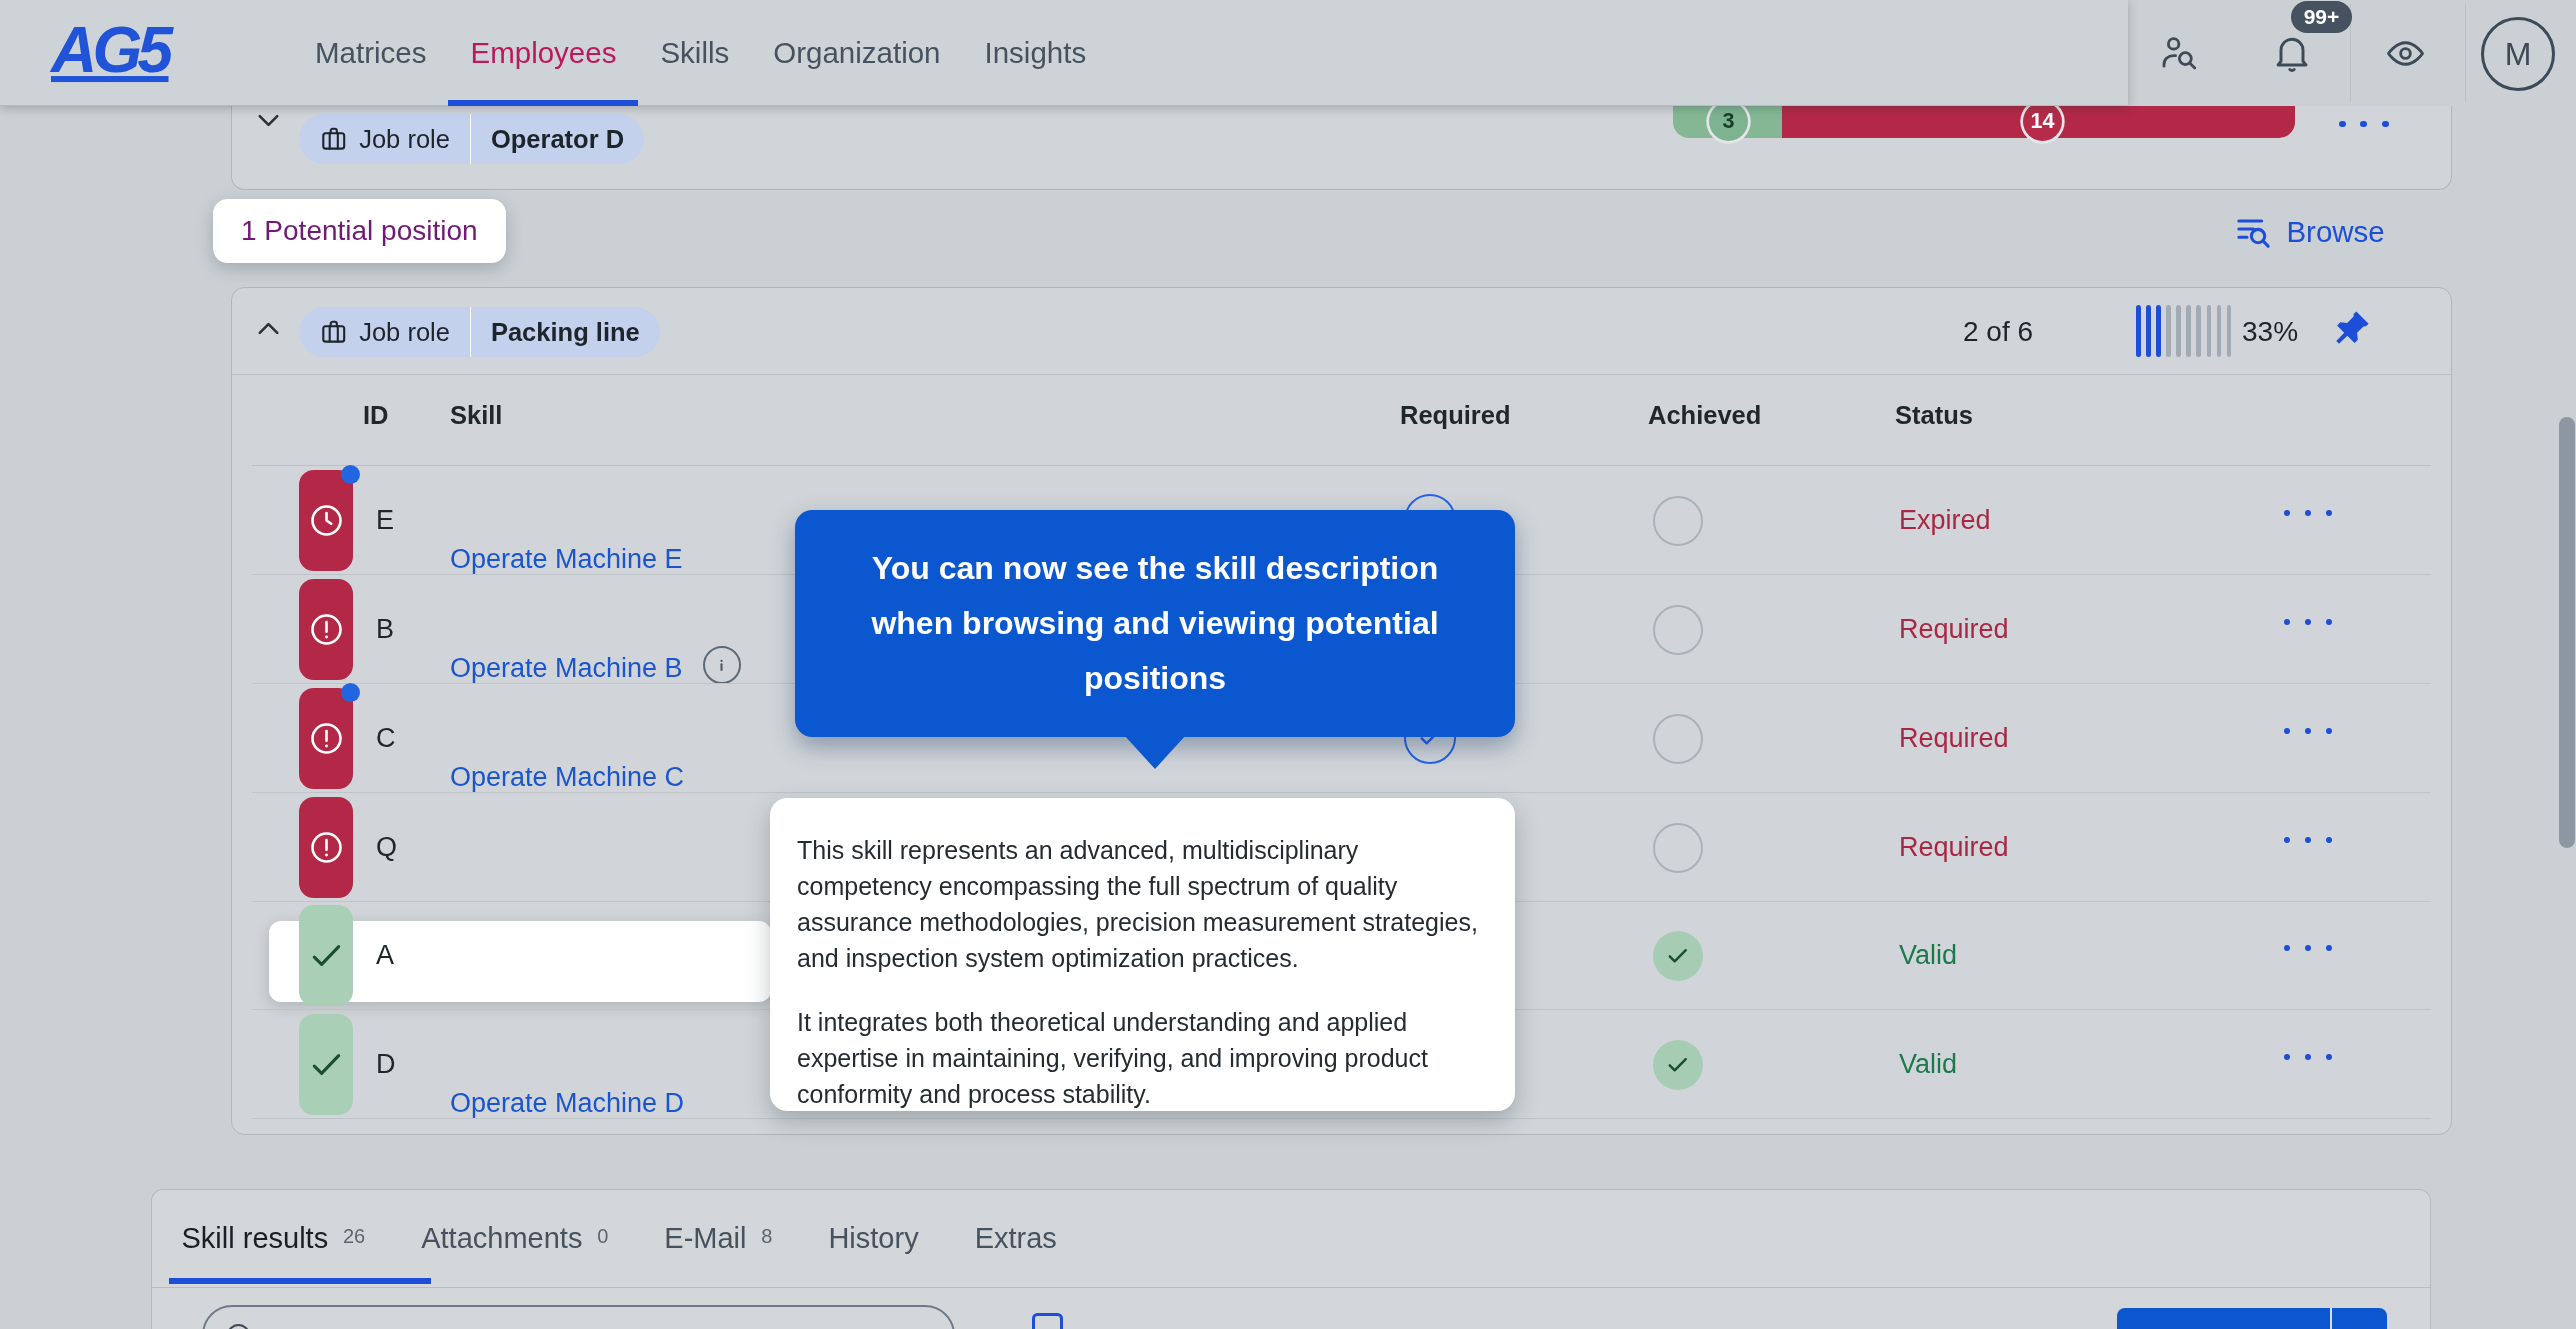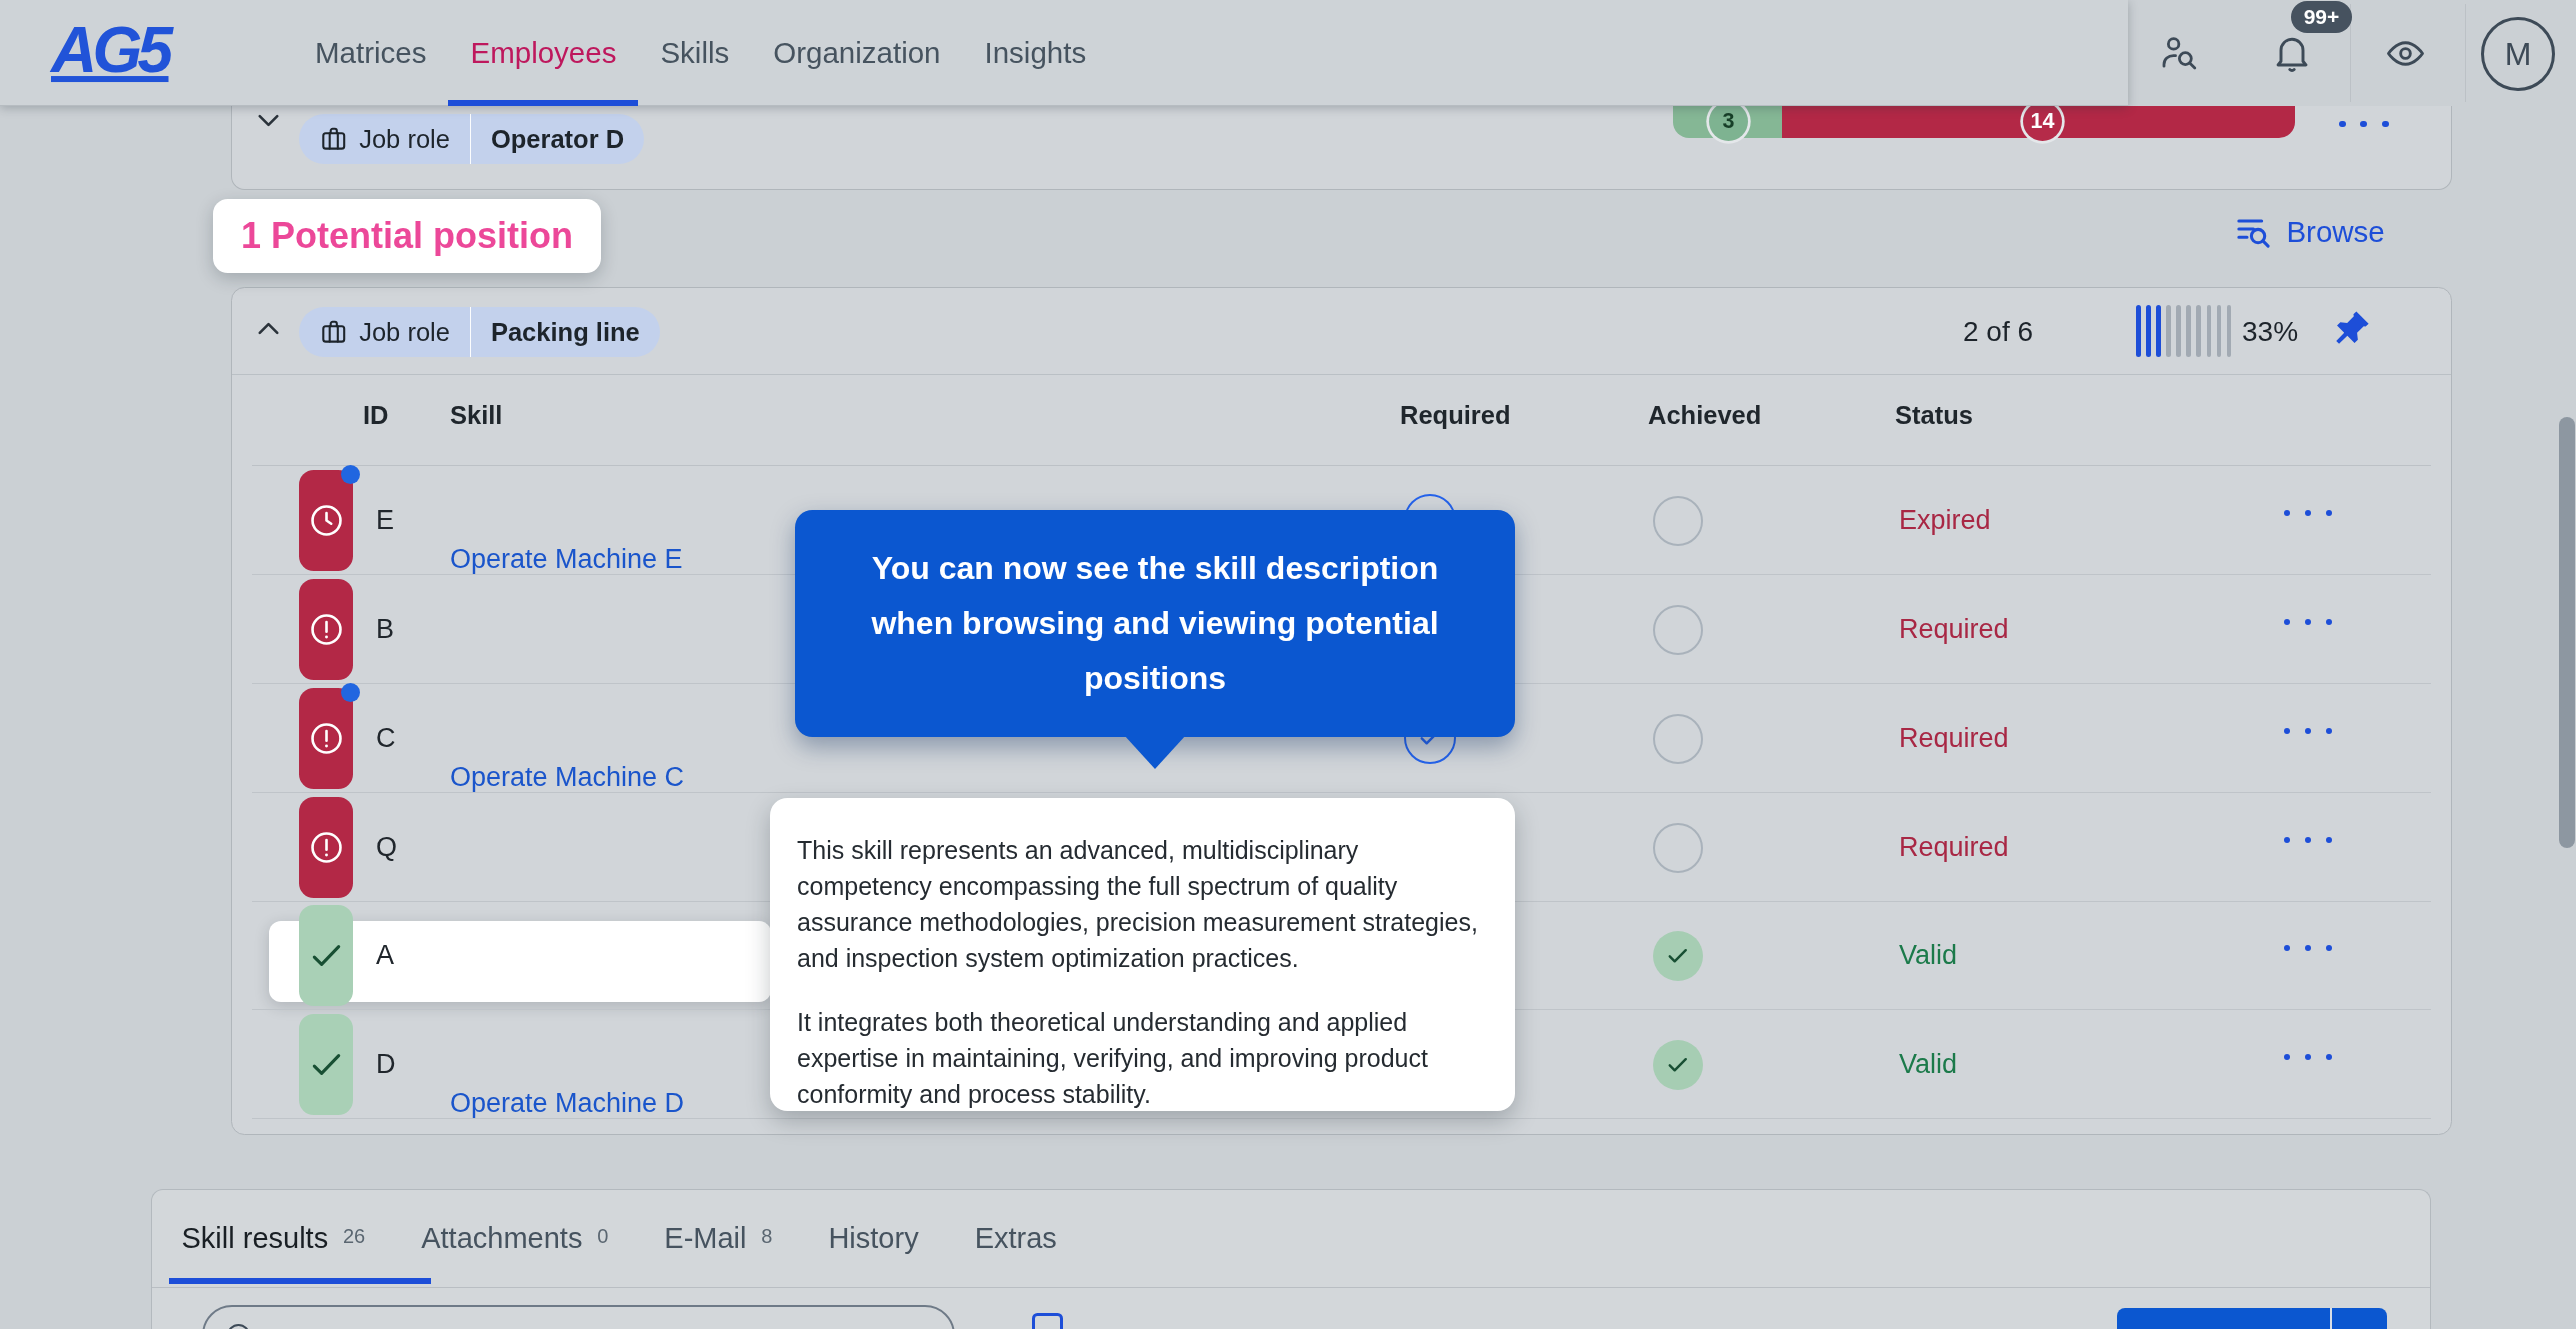--- a/index.html
+++ b/index.html
@@ -72,21 +72,21 @@
   .count-badge.g{ left:1477px; background:#7eb391; color:#173f28; }
   .count-badge.r{ left:1791px; background:#b52b49; color:#fff; }
 
   .kebab{ position:absolute; display:flex; gap:14.8px; background:none; border:none; cursor:pointer; }
   .kebab i{ width:6.7px; height:6.7px; border-radius:50%; background:#1d4ed8; display:block; }
 
   
   .spot-title{
     position:absolute; left:213px; top:199px; z-index:20;
     background:#fff; border-radius:14.8px; padding:16px 28px;
-    font-size:36px; font-weight:700; color:#ec4899;
+    font-size:28px; font-weight:400; color:#701a75;
     box-shadow:0 5.4px 17.4px rgba(20,30,40,.22);
   }
   .browse-btn{
     position:absolute; left:2234px; top:212px; z-index:3;
     display:flex; align-items:center; gap:13.4px;
     background:none; border:none; cursor:pointer;
     font-size:29.5px; color:#1d4ed8;
   }
 
   
@@ -329,20 +329,29 @@
       <span class="idbadge red">
         <span>
             <svg width="39" height="39" viewBox="0 0 24 24" fill="none" stroke="#fff" stroke-width="1.6" stroke-linecap="round">
               <circle cx="12" cy="12" r="8.6"></circle>
               <path d="M12 7.4v6"></path>
               <circle cx="12" cy="16.6" r="0.9" fill="#fff" stroke="none"></circle>
             </svg>
           </span>
       </span>
       <span class="rid">B</span>
+      <span class="rskill">
+        <a href="#">Operate Machine B</a>
+        <button class="info-ic">
+            <svg width="23" height="23" viewBox="0 0 24 24" fill="none" stroke="currentColor" stroke-width="2.1" stroke-linecap="round">
+              <path d="M12 10.8v6"></path>
+              <circle cx="12" cy="7.2" r="1.1" fill="currentColor" stroke="none"></circle>
+            </svg>
+          </button>
+      </span>
       <span class="req-circ">
           <svg width="29.5" height="29.5" viewBox="0 0 24 24" fill="none" stroke="currentColor" stroke-width="2" stroke-linecap="round" stroke-linejoin="round">
             <path d="M5.5 12.5l4 4 9-9"></path>
           </svg>
         </span>
       <span class="ach-circ"></span>
       <span class="rstatus st-required">Required</span>
       <button class="kebab row-kebab">
           <i></i>
           <i></i>

